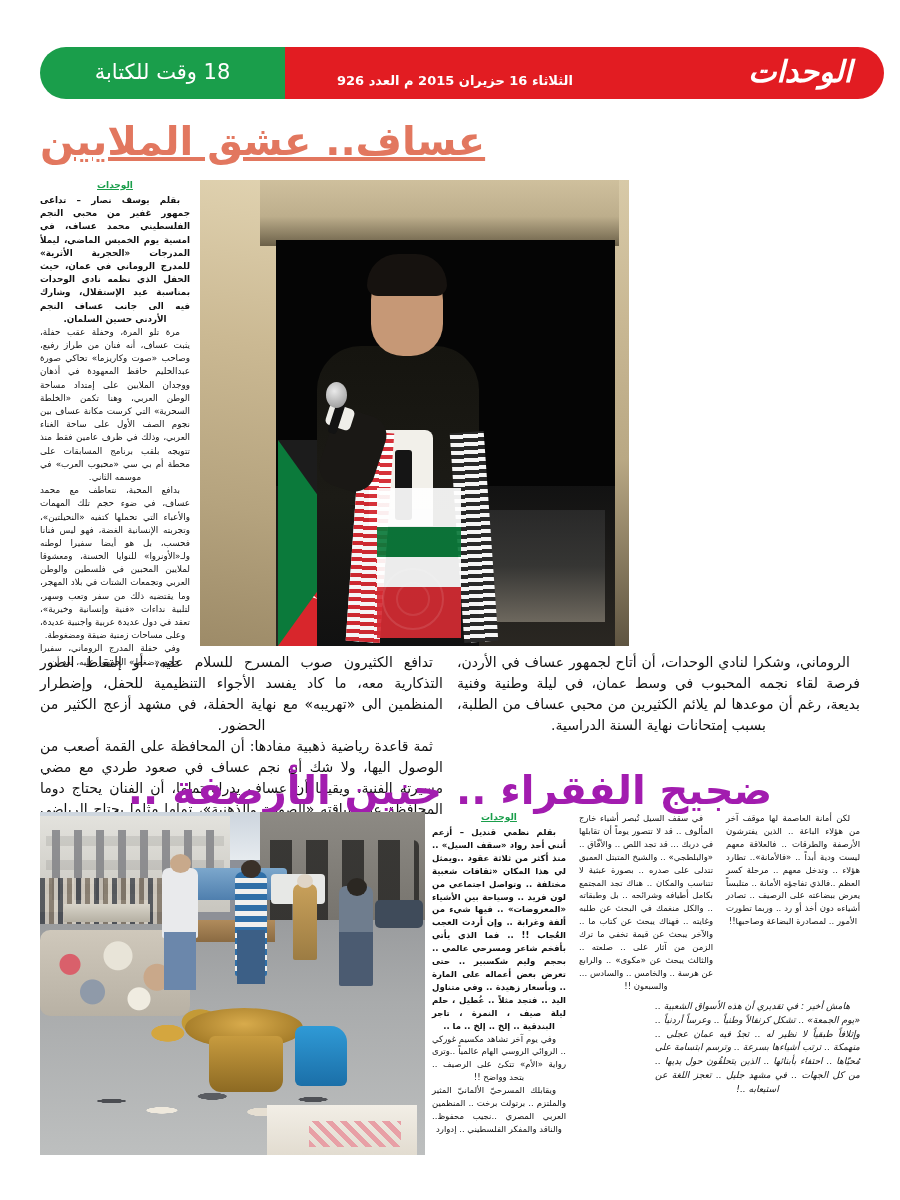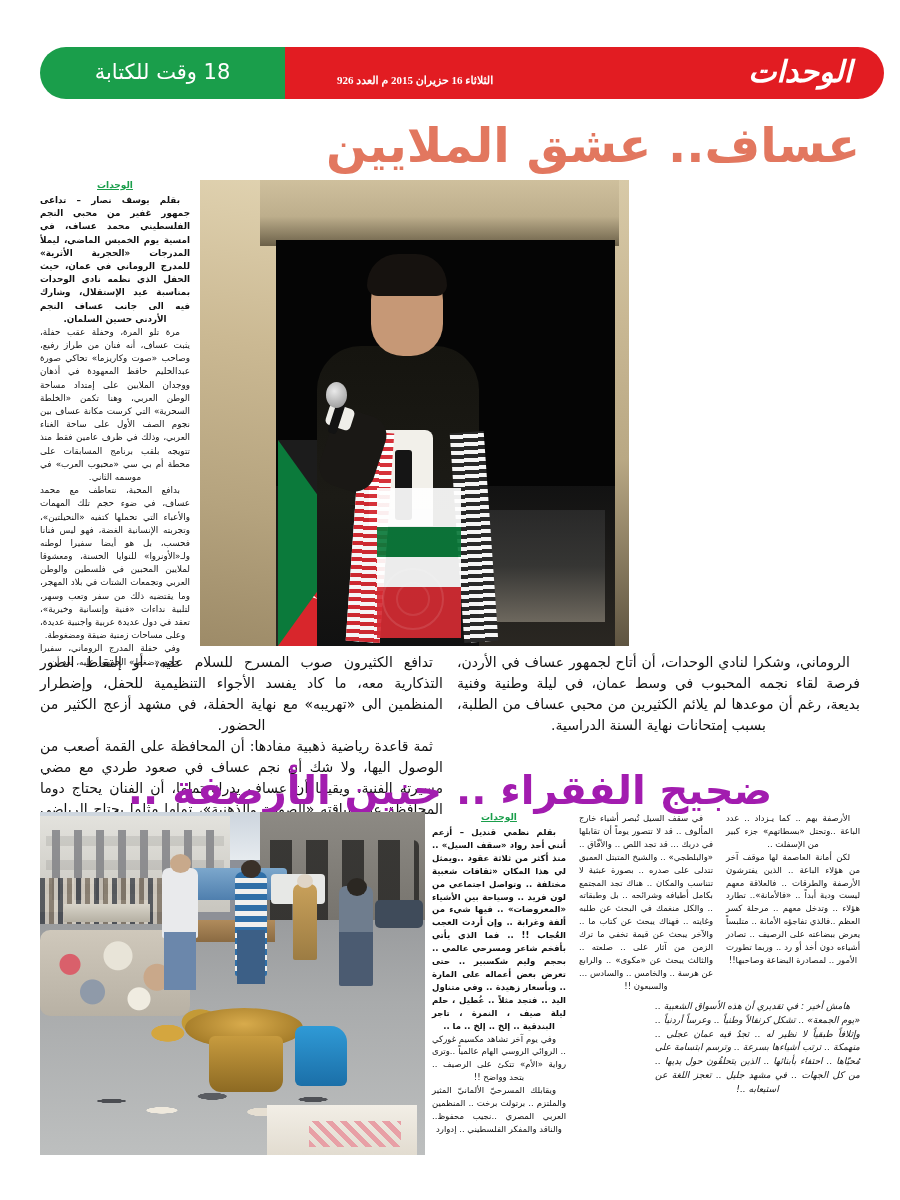--- a/index.html
+++ b/index.html
@@ -64,38 +64,38 @@
     color: #ffffff;
     font-size: 30px;
     font-weight: bold;
     font-style: italic;
     padding-right: 32px;
     white-space: nowrap;
     padding-bottom: 3px;
   }
   .masthead-date {
     color: #ffffff;
-    font-size: 11px;
+    font-size: 13px;
     font-weight: bold;
     white-space: nowrap;
     padding-left: 28px;
     padding-top: 14px;
-    font-family: Liberation Serif, serif;
   }
 
   
   .headline-main {
     position: absolute;
     top: 118px; right: 40px; left: 40px;
-    text-align: right;
+    text-align: left;
     color: #e2775f;
-    font-size: 48px;
+    font-size: 40px;
     font-weight: bold;
     letter-spacing: -0.5px;
     line-height: 1.15;
+    text-decoration: underline;
   }
   .headline-second {
     position: absolute;
     top: 768px; right: 40px; left: 40px;
     text-align: center;
     color: #a21caf;
     font-size: 40px;
     font-weight: bold;
     letter-spacing: -0.5px;
     line-height: 1.1;
@@ -505,21 +505,20 @@
     <div class="bp-tray"></div>
     <div class="bp-pot"></div>
     <div class="bp-blue-bag"></div>
     <div class="bp-shoes"></div>
     <div class="bp-mat"></div>
   </div>
 
   <div class="bot-cols">
     <div class="bcol">
       <div class="body-text">
-        <p>الأرصفة بهم .. كما يـزداد .. عدد الباعة ..وتحتل «بسطاتهم» جزء كبير من الإسفلت ..</p>
         <p>لكن أمانة العاصمة لها موقف آخر من هؤلاء الباعة .. الذين يفترشون الأرصفة والطرقات .. فالعلاقة معهم ليست ودية أبداً .. «فالأمانة».. تطارد هؤلاء .. وتدخل معهم .. مرحلة كسر العظم ..فالذي تفاجؤه الأمانة .. متلبساً يعرض ببضاعته على الرصيف .. تصادر أشياءه دون أخذ أو رد .. وربما تطورت الأمور .. لمصادرة البضاعة وصاحبها!!</p>
       </div>
     </div>
     <div class="bcol">
       <div class="body-text">
         <p>في سقف السيل تُبصر أشياء خارج المألوف .. قد لا تتصور يوماً أن تقابلها في دربك ... قد تجد اللص .. والأفّاق .. «والبلطجي» .. والشيخ المتبتل العميق تتدلى على صدره .. بصورة عبثية لا تتناسب والمكان .. هناك تجد المجتمع بكامل أطيافه وشرائحه .. بل وطبقاته .. والكل منغمك في البحث عن طلبه وغايته .. فهناك يبحث عن كتاب ما .. والآخر يبحث عن قيمة تخفي ما ترك الزمن من آثار على .. صلعته .. والثالث يبحث عن «مكوى» .. والرابع عن هرسة .. والخامس .. والسادس ... والسبعون !!</p>
       </div>
     </div>
     <div class="bcol">
       <div class="col-label">الوحدات</div>

